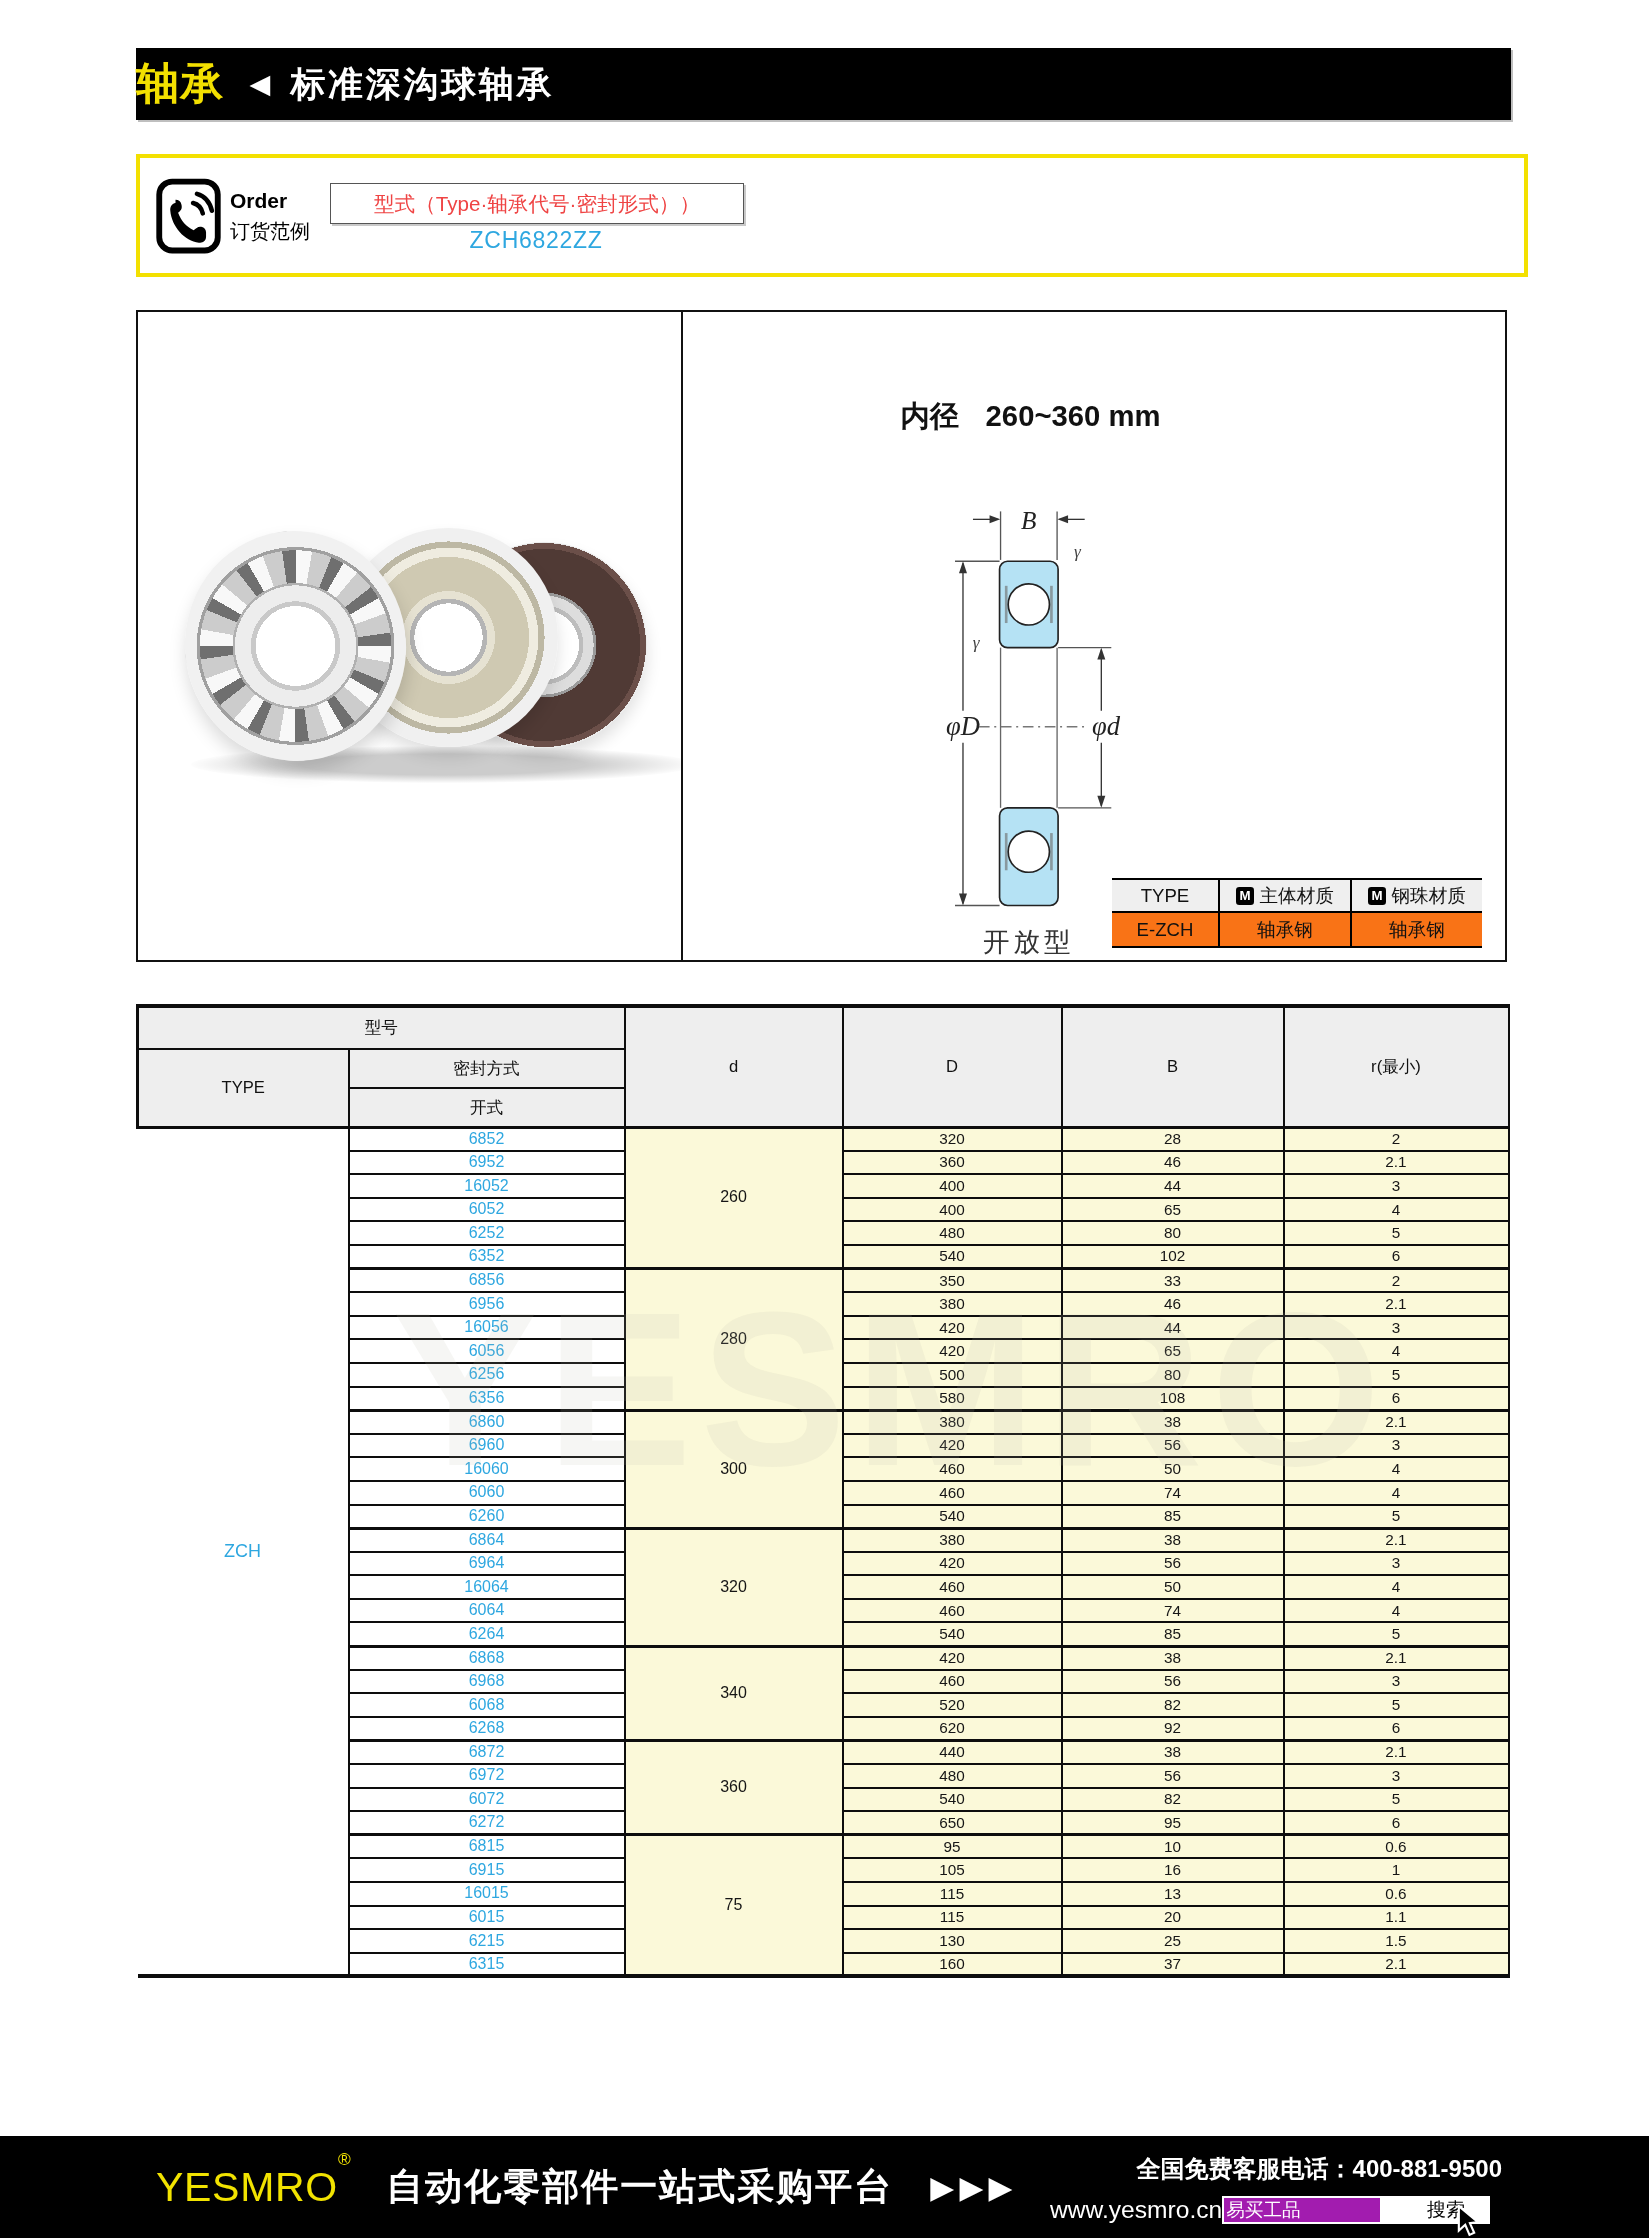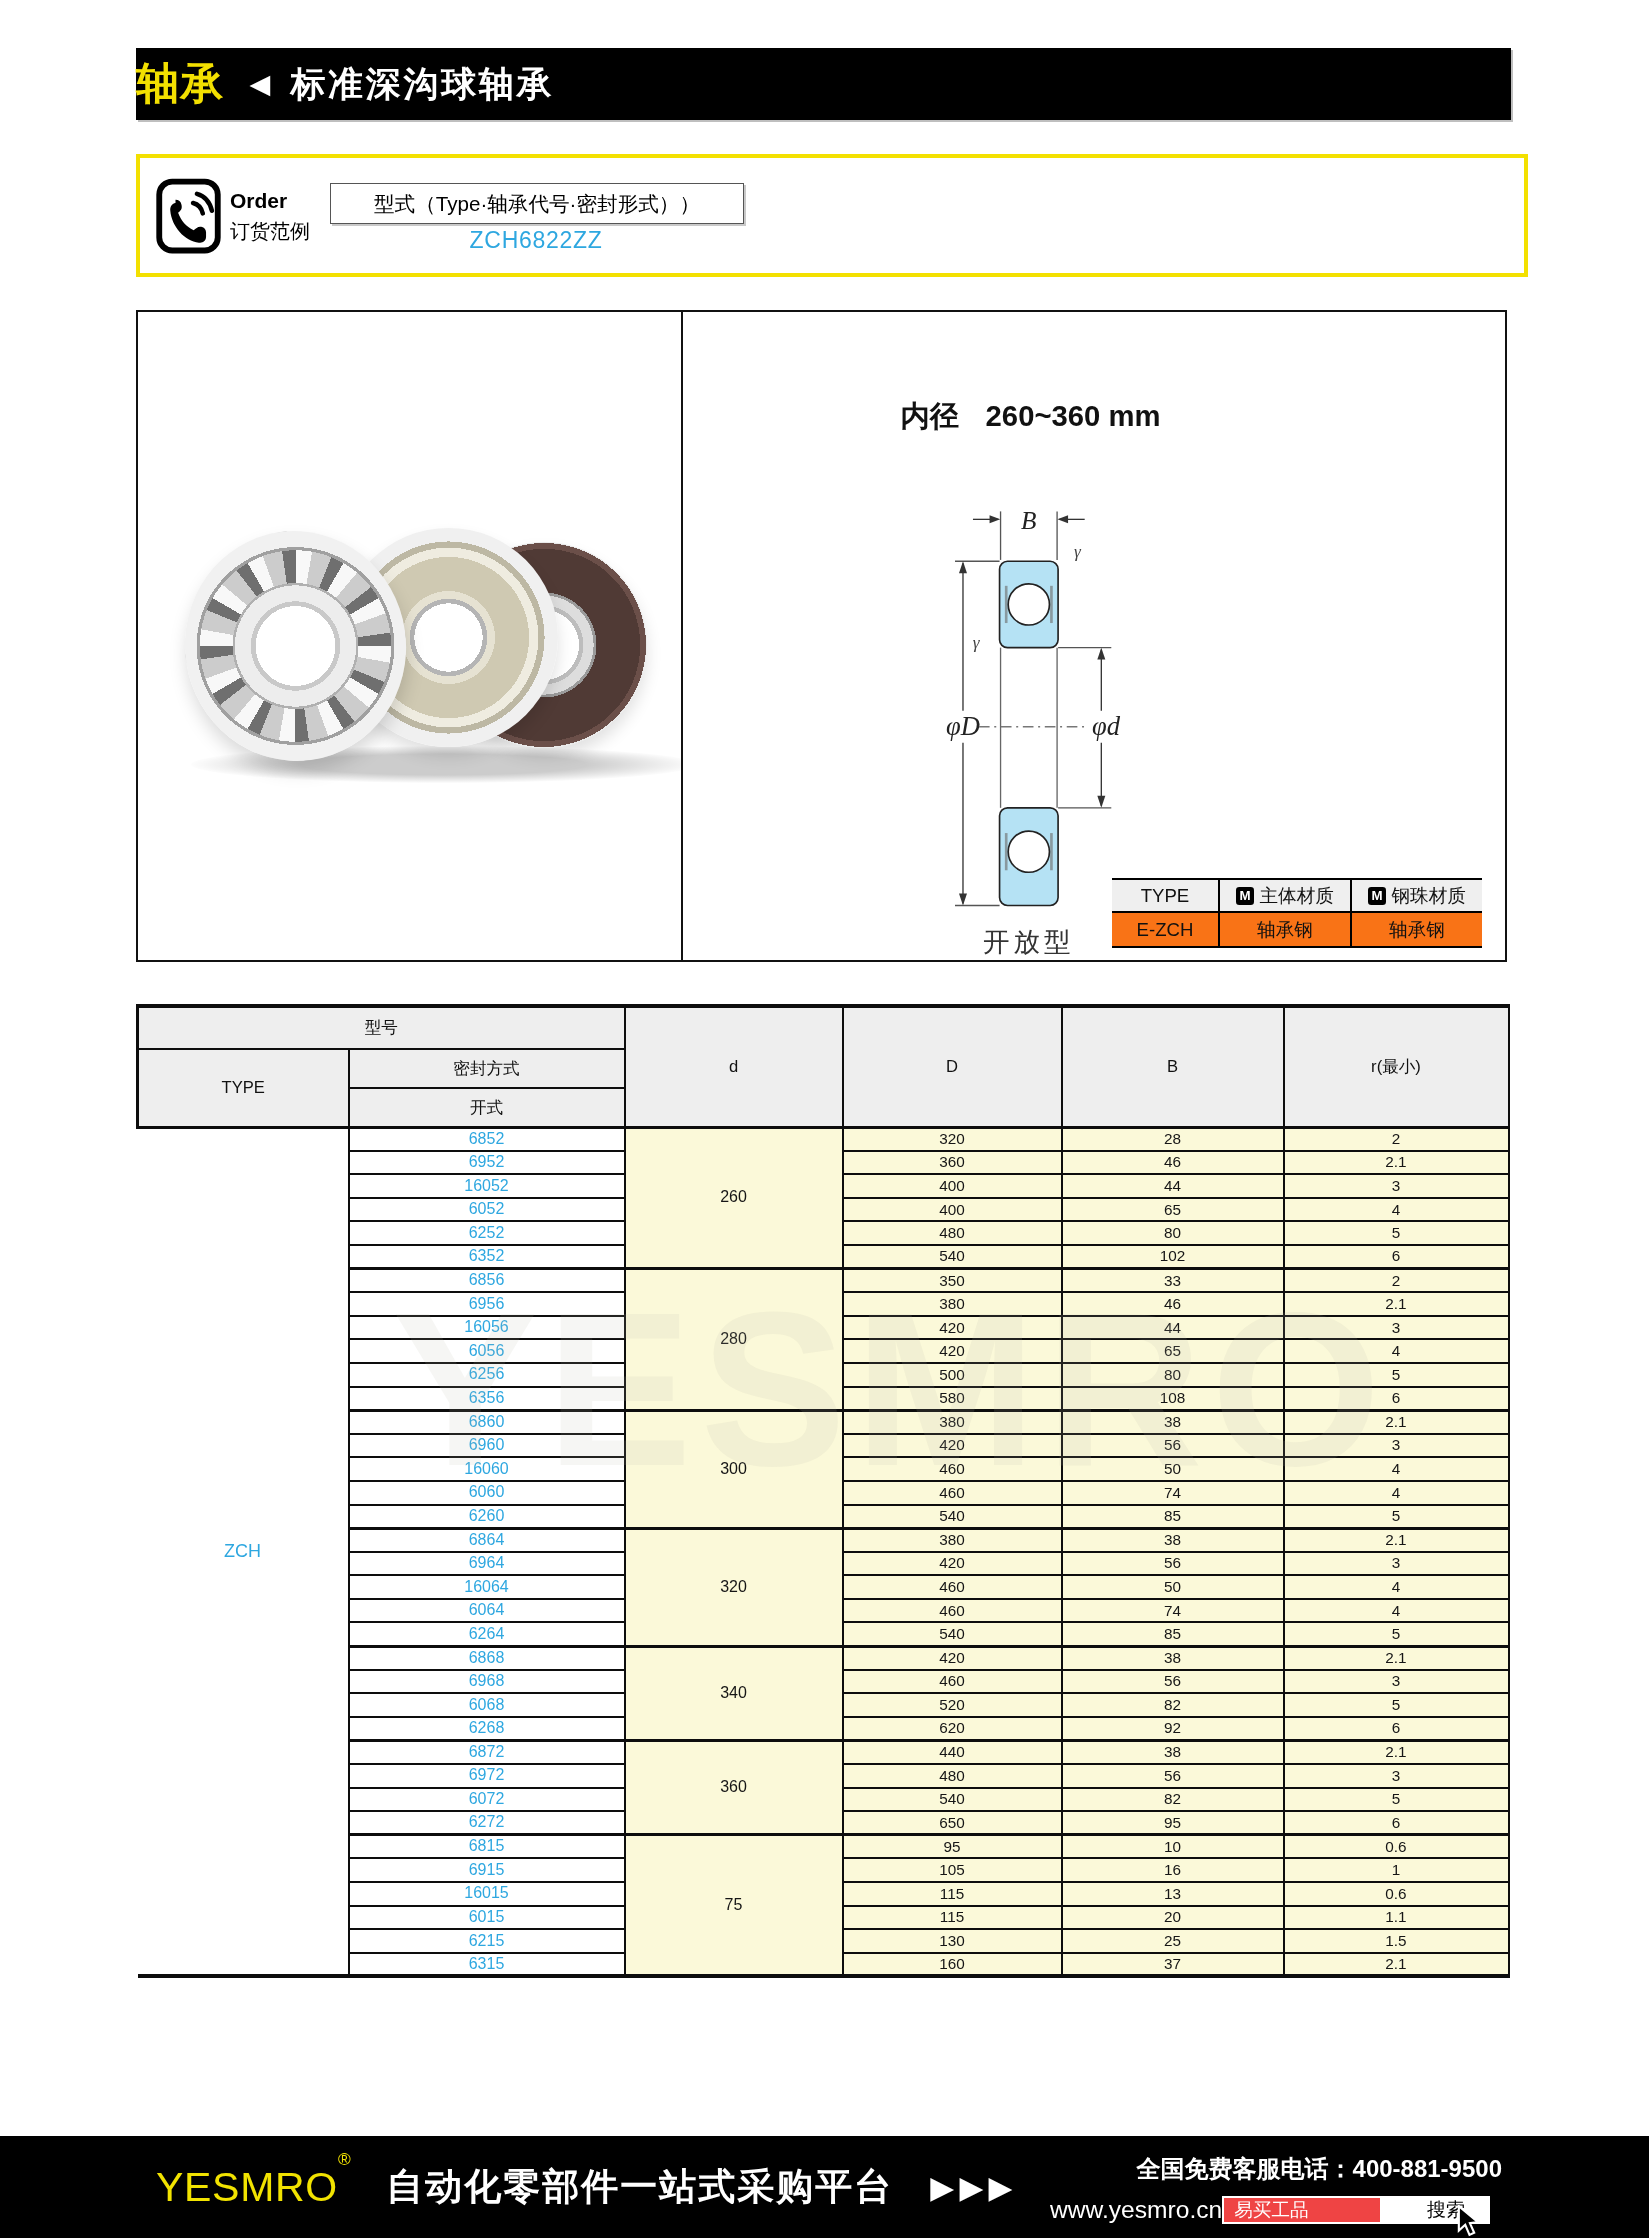--- a/index.html
+++ b/index.html
@@ -10,21 +10,21 @@
   #header-bar{left:136px;top:48px;width:1375px;height:72px;background:#000;display:flex;align-items:center;box-sizing:border-box;box-shadow:2px 2px 0 rgba(0,0,0,.25);}
   #hdr-title{color:#f3e000;font-size:43px;font-weight:900;letter-spacing:1.3px;}
   #hdr-arrow{color:#fff;font-size:27px;margin:0 20px 0 25px;}
   #hdr-sub{color:#fff;font-size:35px;font-weight:700;letter-spacing:2.7px;}
 
   
   #order-box{left:136px;top:154px;width:1392px;height:123px;border:4px solid #f3e000;background:#fff;box-sizing:border-box;}
   #phone-icon{left:16px;top:20px;width:65px;height:76px;}
   #order-en{left:90px;top:31px;font-size:21px;font-weight:700;color:#000;}
   #order-cn{left:90px;top:60px;font-size:20px;color:#000;}
-  #format-box{left:190px;top:25px;width:412px;height:39px;border:1.3px solid #555;box-shadow:2px 2px 0 #c9c9c9;display:flex;align-items:center;justify-content:center;font-size:20.6px;color:#000000;background:#fff;}
+  #format-box{left:190px;top:25px;width:412px;height:39px;border:1.3px solid #555;box-shadow:2px 2px 0 #c9c9c9;display:flex;align-items:center;justify-content:center;font-size:20.6px;color:#ef4444;background:#fff;}
   #order-example{left:190px;top:69px;width:412px;text-align:center;font-size:23px;color:#2ea7e0;letter-spacing:0.7px;}
 
   
   #panel{left:136px;top:310px;width:1371px;height:652px;border:2px solid #111;box-sizing:border-box;display:flex;background:#fff;}
   #photo-section{width:545px;height:100%;border-right:2px solid #111;box-sizing:border-box;position:relative;background:#fff;overflow:hidden;}
   #diagram-section{flex:1;position:relative;}
 
   .bearing{position:absolute;border-radius:50%;}
   #bearing-open{left:47px;top:219px;width:221px;height:230px;z-index:3;transform:rotate(-8deg);
     background:
@@ -74,21 +74,21 @@
   #footer-bar{left:0;top:2136px;width:1649px;height:102px;background:#000;}
   #footer-left{position:absolute;left:156px;top:0;height:100%;display:flex;align-items:center;}
   #footer-logo{color:#f2e300;font-size:41px;font-weight:400;letter-spacing:0.7px;text-align:right;}
   #footer-reg{color:#f2e300;font-size:17.3px;vertical-align:top;position:relative;top:-14.6px;}
   #footer-slogan{color:#fff;font-size:37px;font-weight:700;letter-spacing:2px;margin-left:35px;}
   #footer-arrows{color:#fff;font-size:31px;letter-spacing:5.3px;margin-left:37px;}
   #phone-line{position:absolute;left:1050px;top:17.3px;width:440px;text-align:right;color:#fff;font-weight:700;font-size:24px;white-space:nowrap;margin-left:12px;}
   #site-row{position:absolute;left:1050px;top:60px;width:440px;display:flex;align-items:flex-end;}
   #footer-site{color:#fff;font-size:24.6px;}
   #search-box{margin-left:auto;width:277px;height:28px;border:2px solid #fff;box-sizing:border-box;display:flex;}
-  #search-input{flex:1;background:#ef4444;color:#fff;font-size:18.6px;display:flex;align-items:center;padding-left:10px;}
+  #search-input{flex:1;background:#a21caf;color:#fff;font-size:18.6px;display:flex;align-items:center;padding-left:2px;}
   #search-btn{width:84px;background:#fff;color:#000;font-size:19px;display:flex;align-items:center;justify-content:center;padding-left:24px;}
   #cursor{position:absolute;left:406px;top:9.3px;z-index:3;}
 </style>
 </head>
 <body>
 
 <div class="abs" id="header-bar">
   <span id="hdr-title">轴承</span>
   <span id="hdr-arrow">◀</span>
   <span id="hdr-sub">标准深沟球轴承</span>

